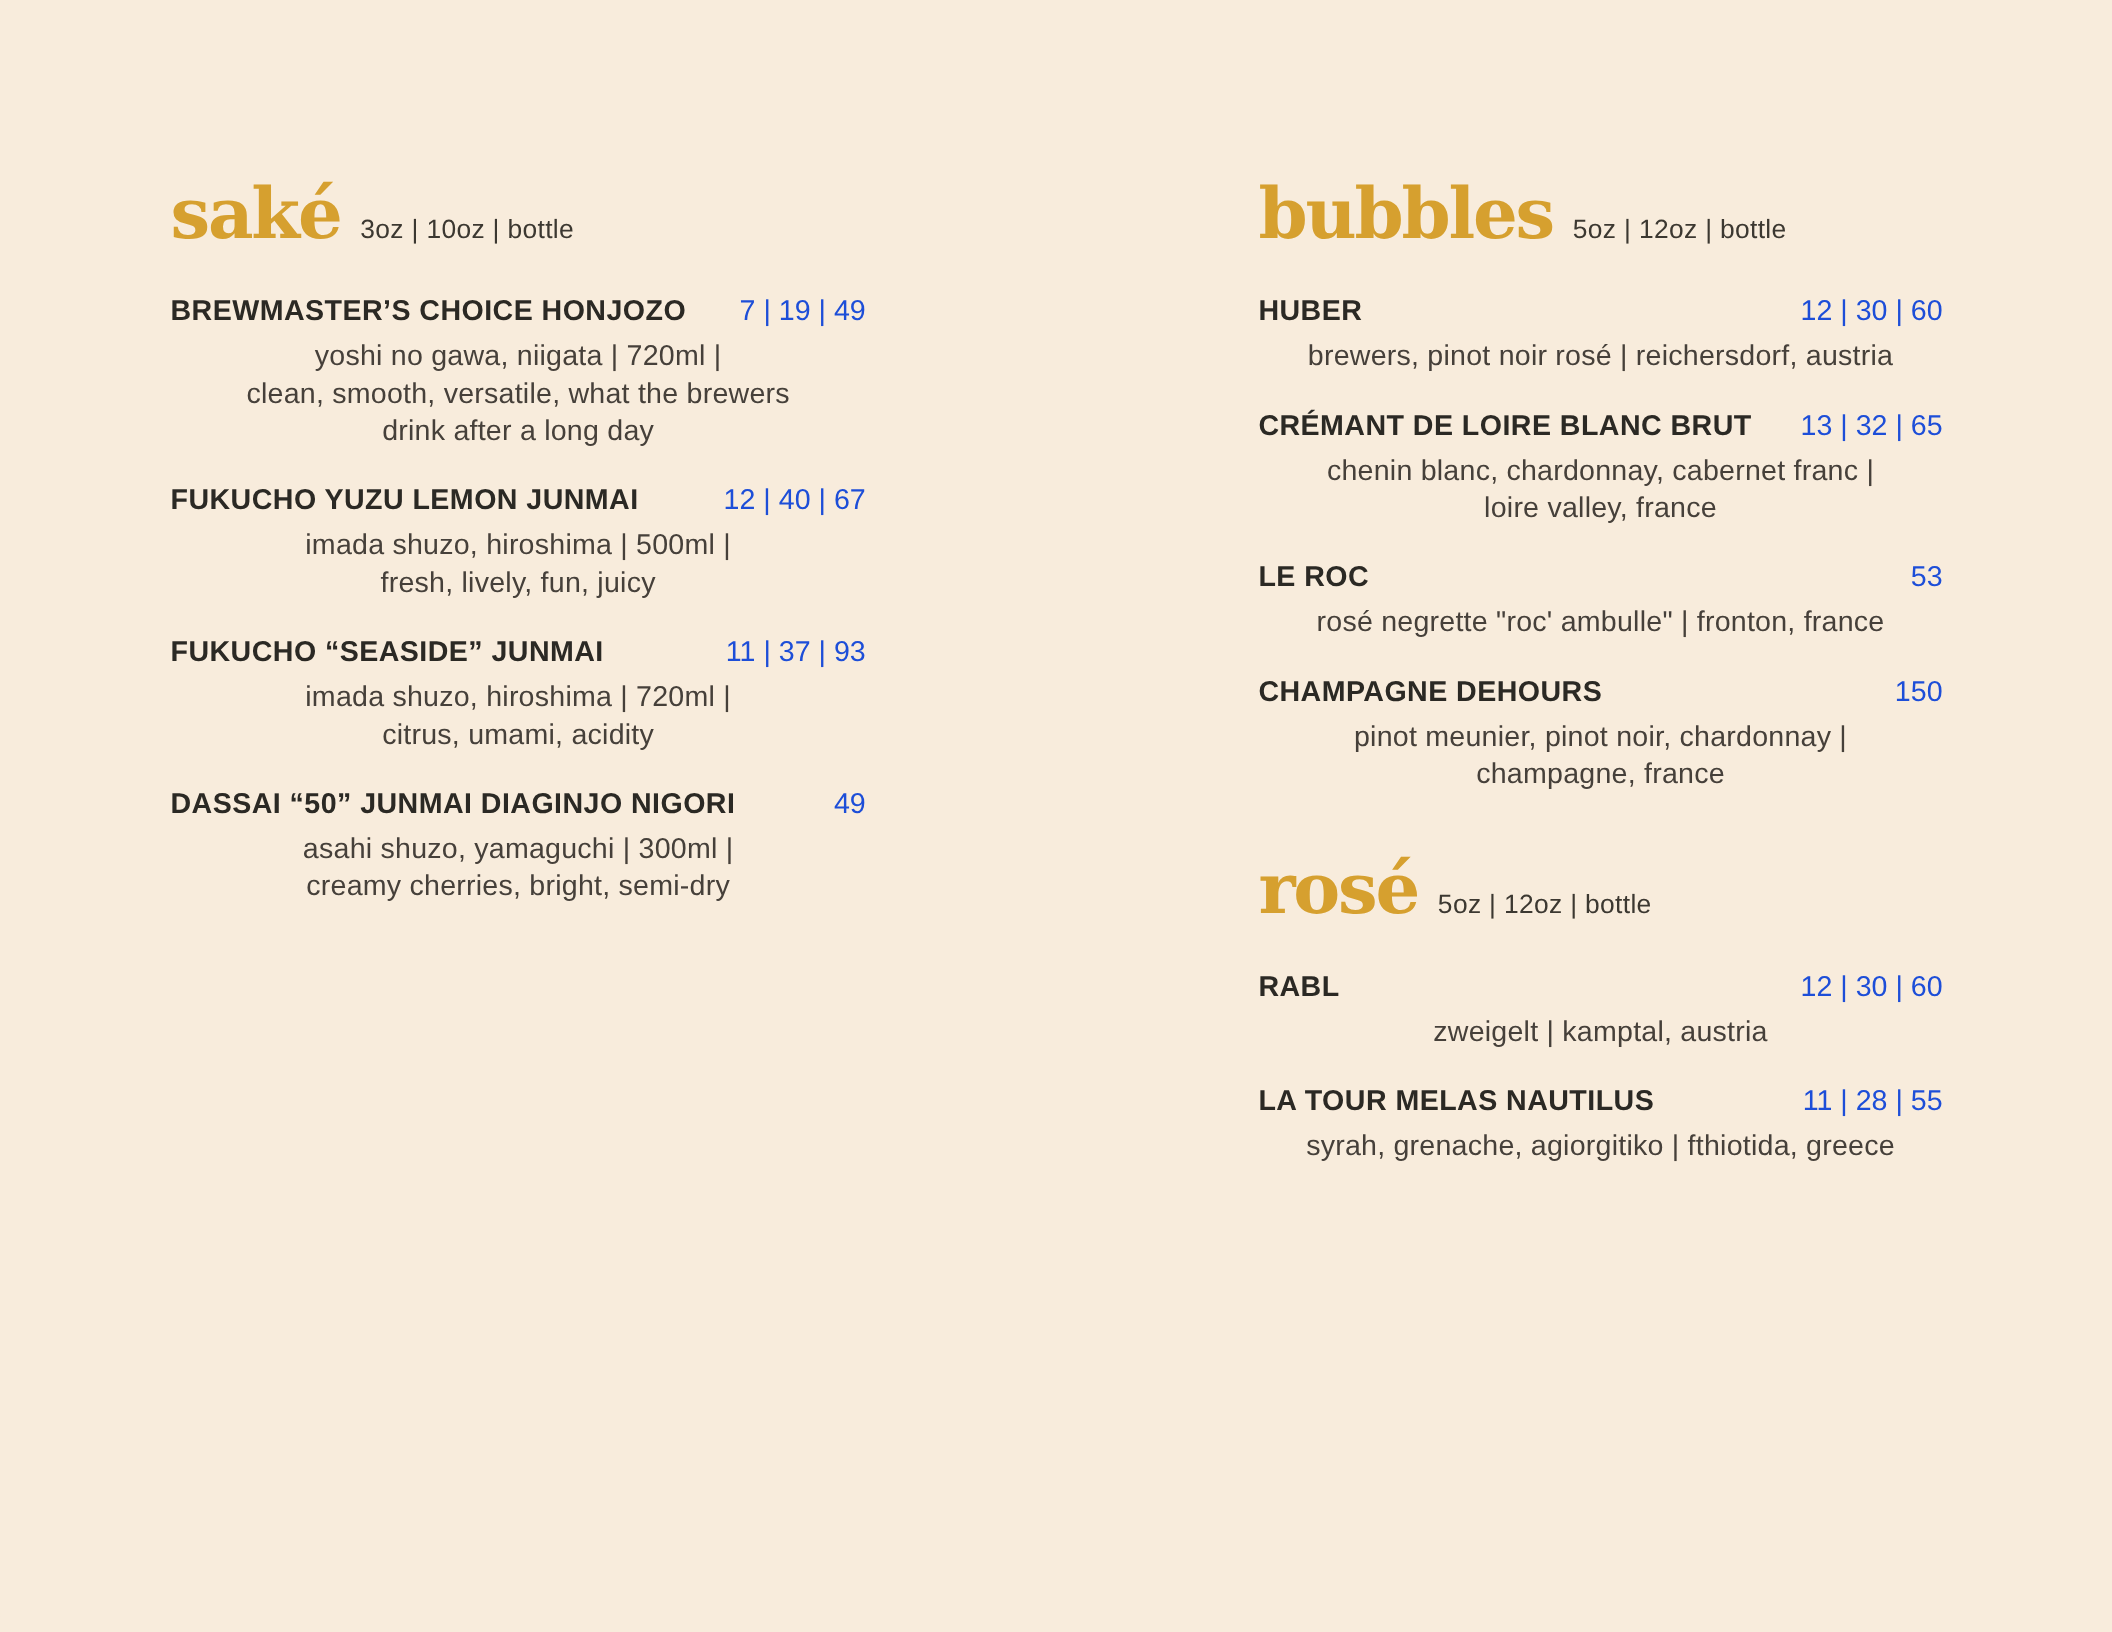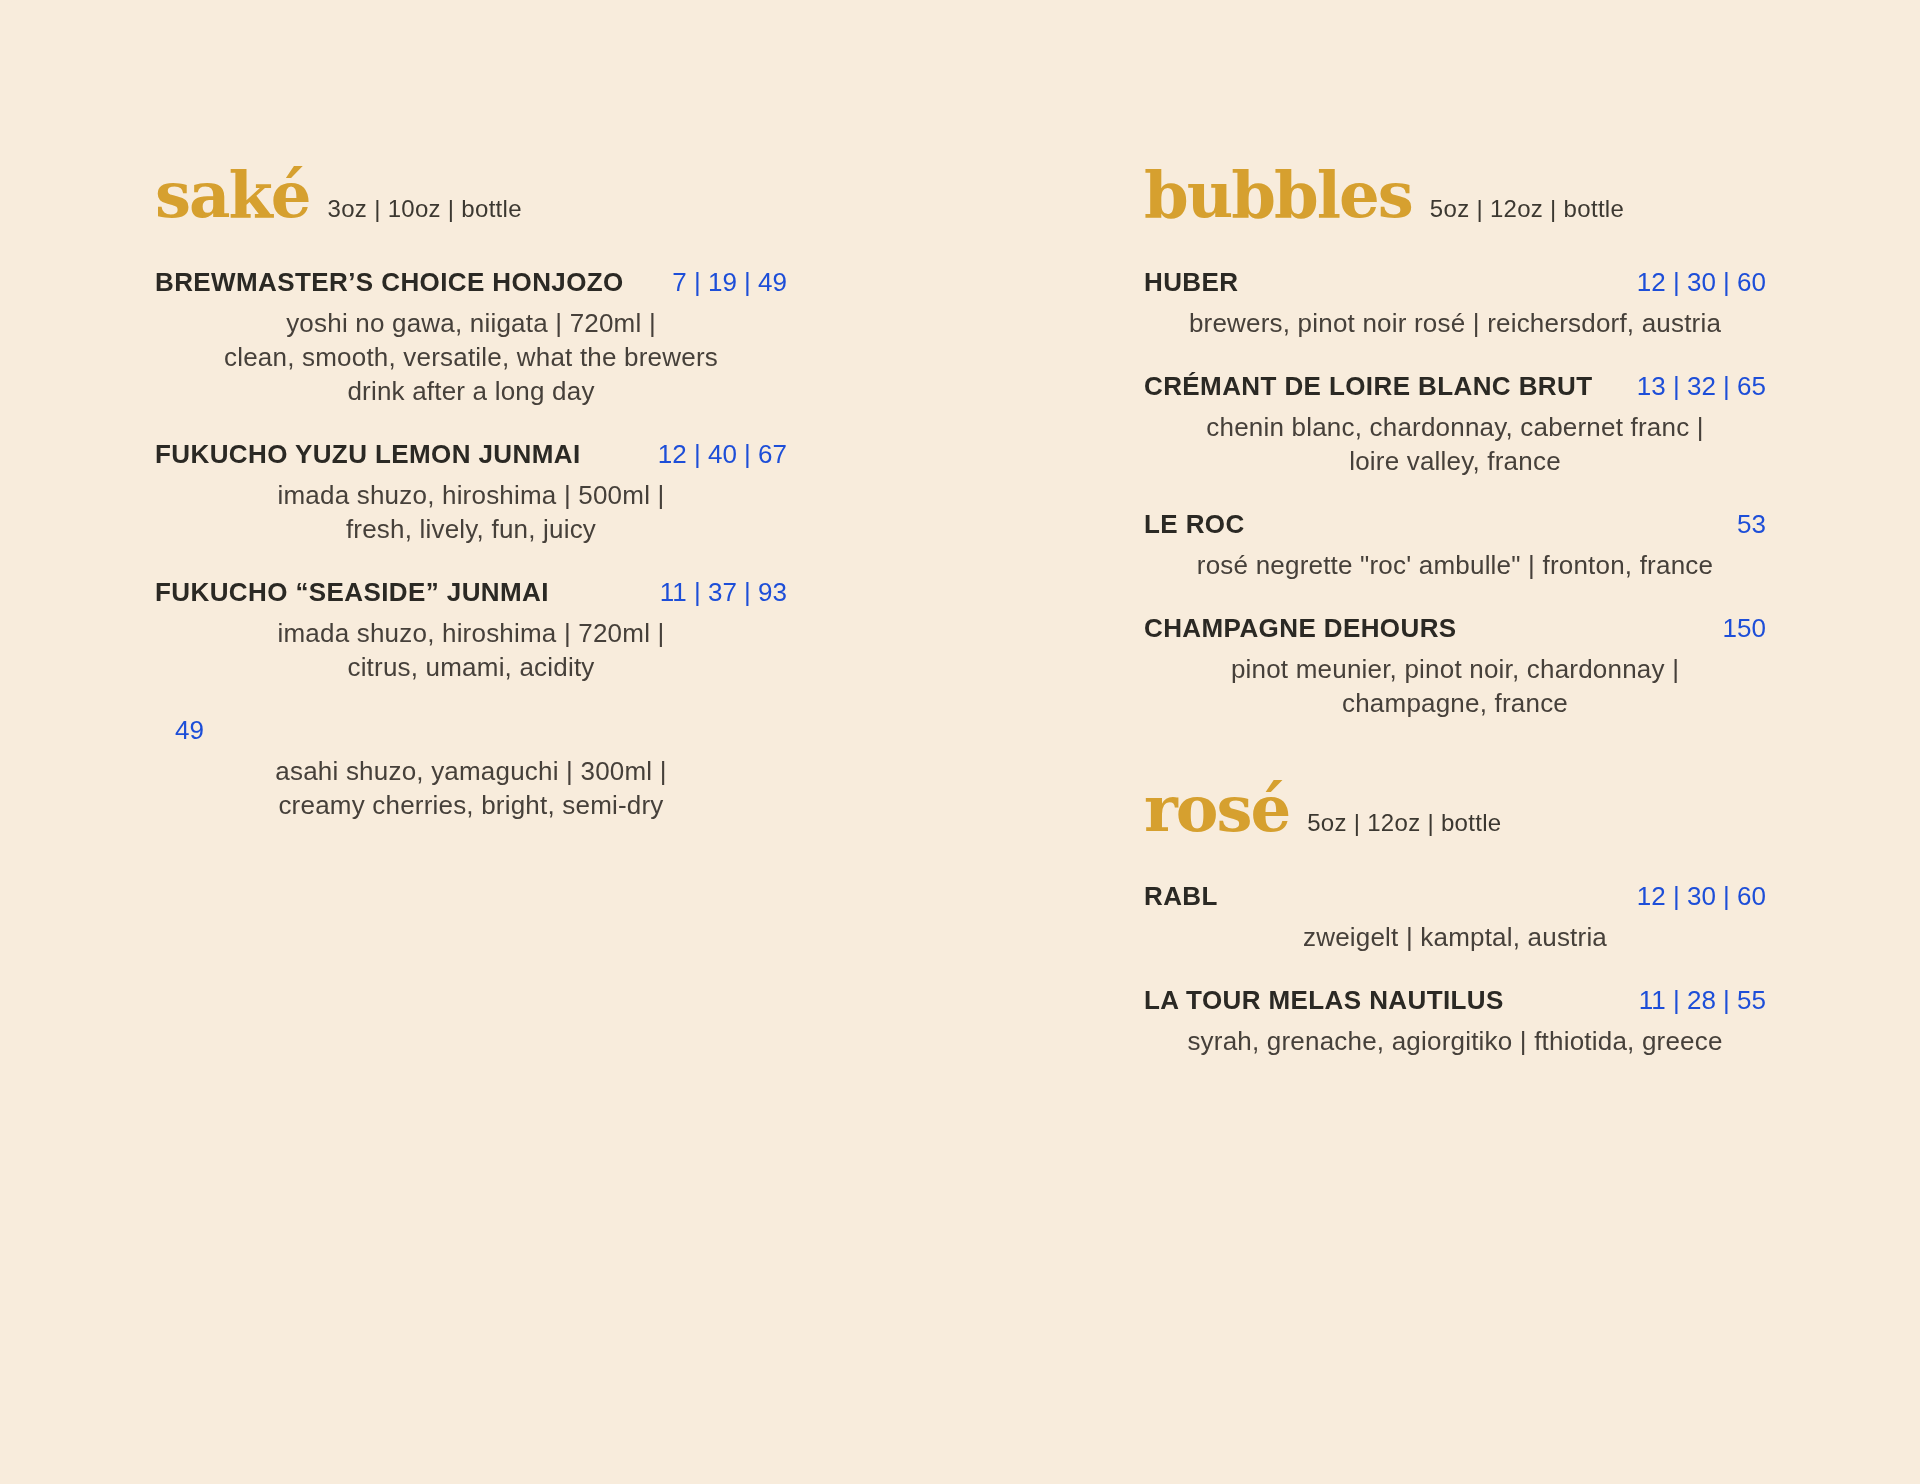--- a/index.html
+++ b/index.html
@@ -116,20 +116,21 @@
         <div class="item-head">
           <span class="item-name">FUKUCHO “SEASIDE” JUNMAI</span>
           <span class="item-price">11 | 37 | 93</span>
         </div>
         <div class="item-desc">imada shuzo, hiroshima | 720ml |
 citrus, umami, acidity</div>
       </div>
 
       <div class="item">
         <div class="item-head">
+          <span class="item-name">DASSAI “50” JUNMAI DIAGINJO NIGORI</span>
           <span class="item-price">49</span>
         </div>
         <div class="item-desc">asahi shuzo, yamaguchi | 300ml |
 creamy cherries, bright, semi-dry</div>
       </div>
     </section>
   </div>
 
   <div class="column column-right">
     <section class="section">

